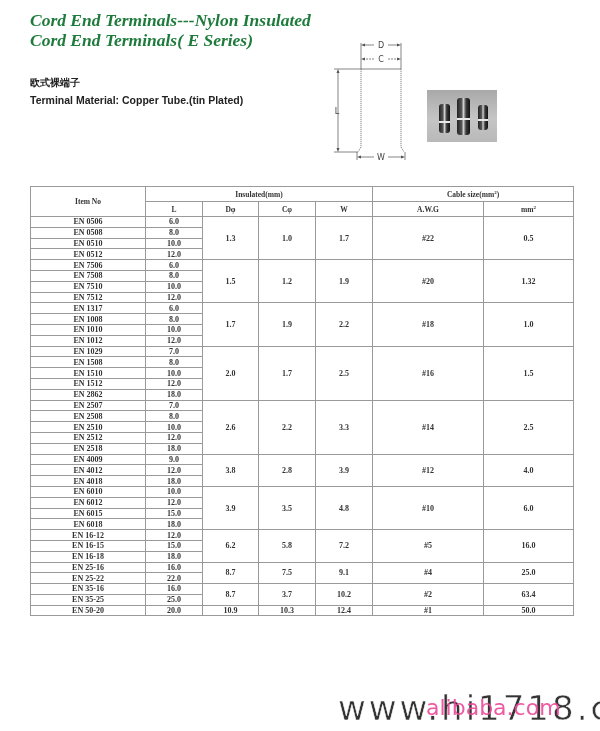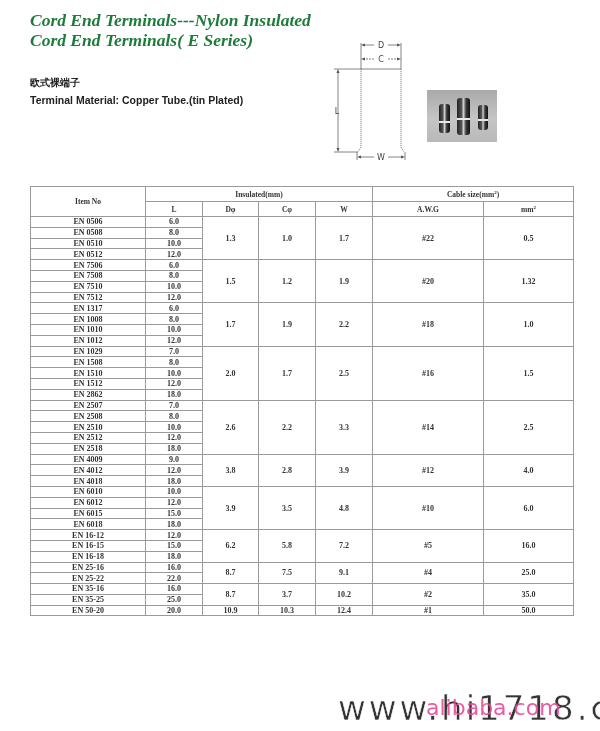--- a/index.html
+++ b/index.html
@@ -293,21 +293,21 @@
         <td>EN 25-22</td>
         <td>22.0</td>
       </tr>
       <tr>
         <td>EN 35-16</td>
         <td>16.0</td>
         <td rowspan="2">8.7</td>
         <td rowspan="2">3.7</td>
         <td rowspan="2">10.2</td>
         <td rowspan="2">#2</td>
-        <td rowspan="2">35.0</td>
+        <td rowspan="2">63.4</td>
       </tr>
       <tr>
         <td>EN 35-25</td>
         <td>25.0</td>
       </tr>
       <tr>
         <td>EN 50-20</td>
         <td>20.0</td>
         <td rowspan="1">10.9</td>
         <td rowspan="1">10.3</td>

